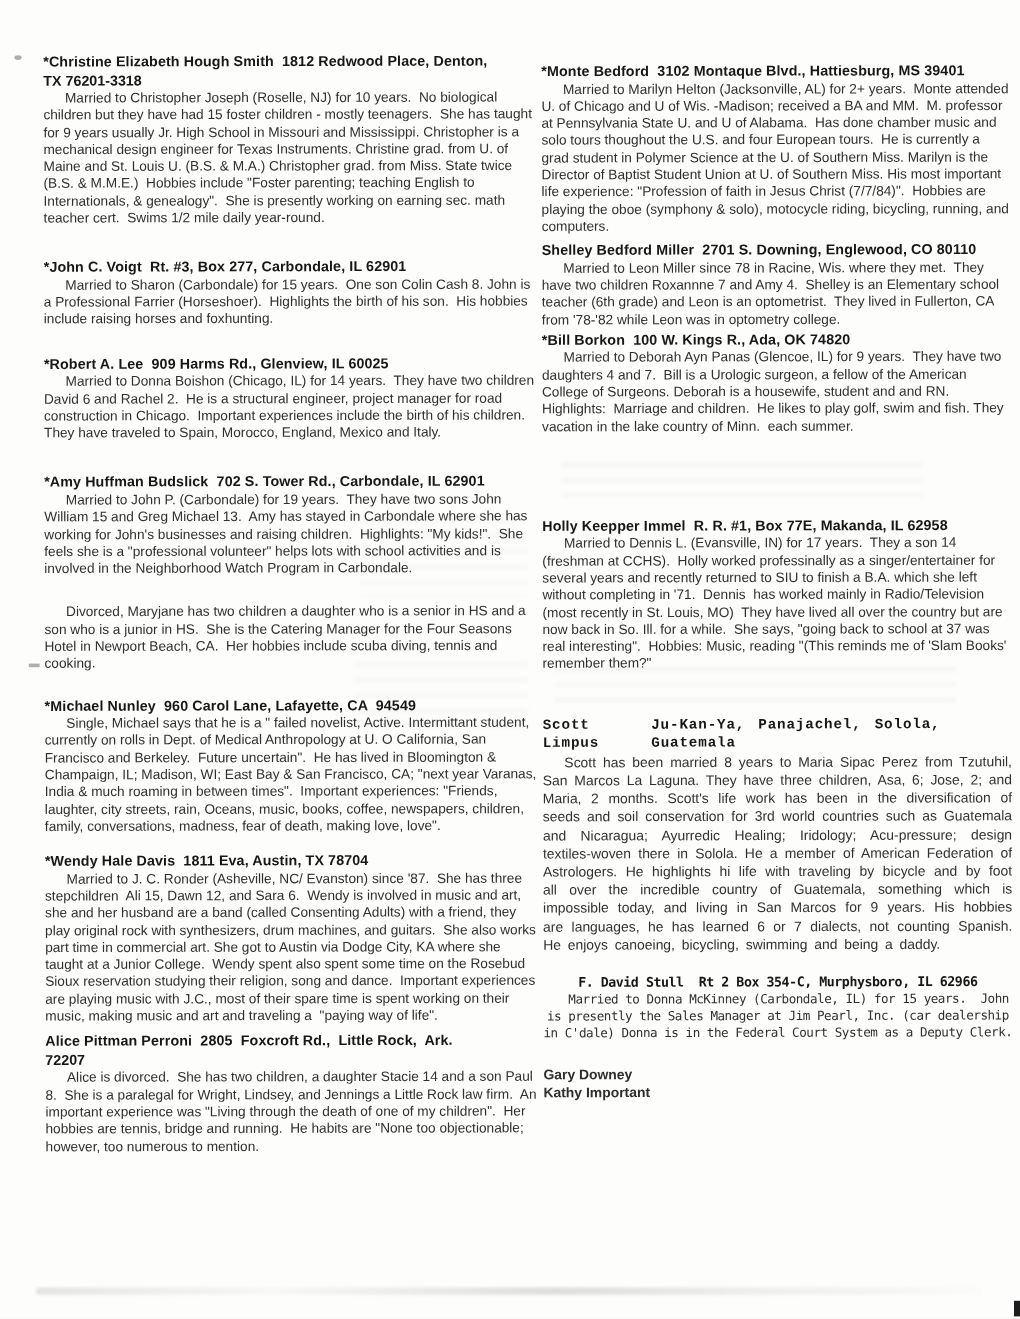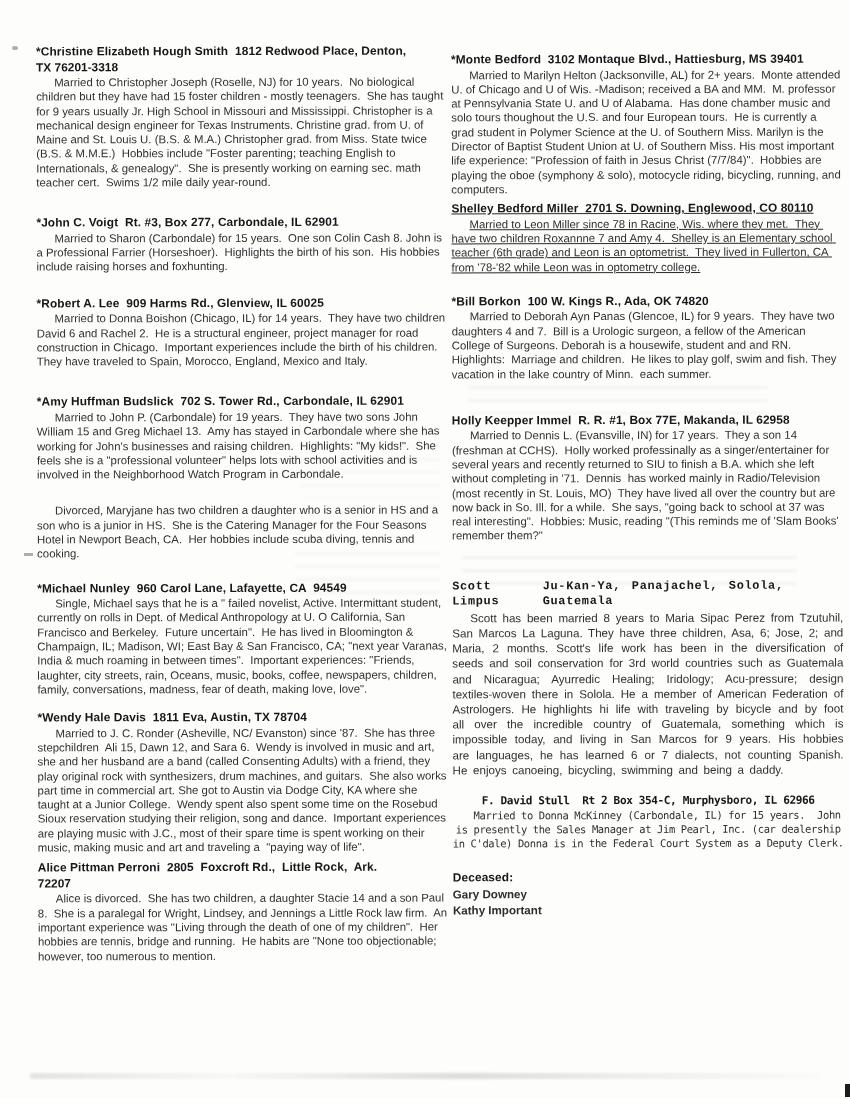--- a/index.html
+++ b/index.html
@@ -52,22 +52,22 @@
   
   #col-left  .entry:nth-child(1) { margin-bottom: 26px; }
   #col-left  .entry:nth-child(2) { margin-bottom: 22px; }
   #col-left  .entry:nth-child(3) { margin-bottom: 26px; }
   #col-left  .entry:nth-child(4) { margin-bottom: 22px; }
   #col-left  .entry:nth-child(5) { margin-bottom: 20px; }
   #col-left  .entry:nth-child(6) { margin-bottom: 14px; }
   #col-left  .entry:nth-child(7) { margin-bottom: 6px;  }
   #col-left  .entry:nth-child(8) { margin-bottom: 0;    }
   #col-right .entry:nth-child(1) { margin-bottom: 5px; }
-  #col-right .entry:nth-child(2) { margin-bottom: 20px; text-decoration: underline; }
-  #col-right .entry:nth-child(3) { margin-bottom: 32px; }
+  #col-right .entry:nth-child(2) { margin-bottom: 2px; }
+  #col-right .entry:nth-child(3) { margin-bottom: 68px; }
   #col-right .entry:nth-child(4) { margin-bottom: 36px; }
   #col-right .entry:nth-child(5) { margin-bottom: 16px; }
   #col-right .entry:nth-child(6) { margin-bottom: 20px; text-align: center; }
 
   
   .justified .heading {
     display: flex;
     justify-content: space-between;
     letter-spacing: 0.7px;
     word-spacing: 3px;
@@ -196,21 +196,20 @@
       </div>
       <div class="entry justified">
         <div class="heading"><span>Scott Limpus</span><span>Ju-Kan-Ya, Panajachel, Solola, Guatemala</span></div>
         <div class="body">Scott has been married 8 years to Maria Sipac Perez from Tzutuhil, San Marcos La Laguna. They have three children, Asa, 6; Jose, 2; and Maria, 2 months. Scott's life work has been in the diversification of seeds and soil conservation for 3rd world countries such as Guatemala and Nicaragua; Ayurredic Healing; Iridology; Acu-pressure; design textiles-woven there in Solola. He a member of American Federation of Astrologers. He highlights hi life with traveling by bicycle and by foot all over the incredible country of Guatemala, something which is impossible today, and living in San Marcos for 9 years. His hobbies are languages, he has learned 6 or 7 dialects, not counting Spanish. He enjoys canoeing, bicycling, swimming and being a daddy.</div>
       </div>
       <div class="entry typewriter">
         <div class="heading">F. David Stull  Rt 2 Box 354-C, Murphysboro, IL 62966</div>
         <div class="body">Married to Donna McKinney (Carbondale, IL) for 15 years.  John is presently the Sales Manager at Jim Pearl, Inc. (car dealership in C'dale) Donna is in the Federal Court System as a Deputy Clerk.</div>
       </div>
       <div class="entry deceased">
-        <div class="heading">Deceased:</div>
         <div class="deceased-name">Gary Downey</div>
         <div class="deceased-name">Kathy Important</div>
       </div>
     </div>
 
   <div class="ghost g1"></div>
   <div class="ghost g2"></div>
   <div class="ghost g3"></div>
   <div class="ghost g4"></div>
   <div class="streak"></div>

